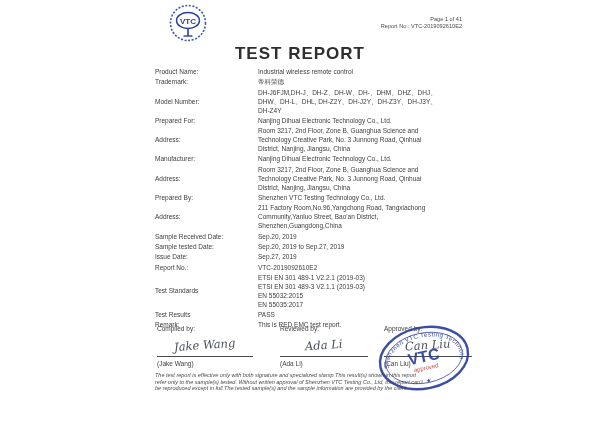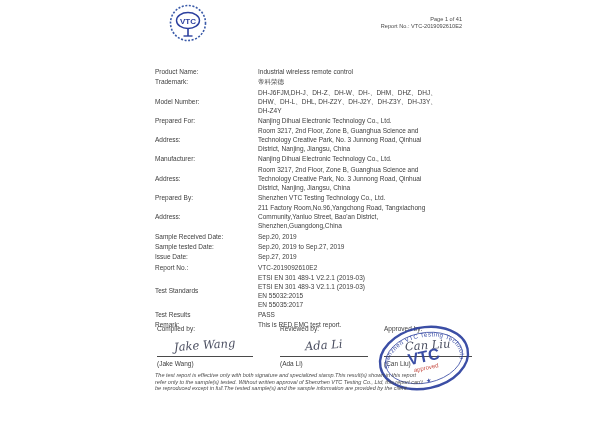--- a/index.html
+++ b/index.html
@@ -69,20 +69,21 @@
       <line x1="19" y1="24.5" x2="19" y2="32" stroke="#2b3f9e" stroke-width="1.6"></line>
       <line x1="14.5" y1="32" x2="23.5" y2="32" stroke="#2b3f9e" stroke-width="1.4"></line>
     </svg>
   </div>
 
   <div class="page-info">
     <div>Page 1 of 41</div>
     <div>Report No.: VTC-2019092610E2</div>
   </div>
 
+  <div class="doc-title">TEST REPORT</div>
 
   <div class="fields">
     <div class="frow">
       <div class="flabel">Product Name:</div>
       <div class="fvalue">Industrial wireless remote control</div>
     </div>
     <div class="frow">
       <div class="flabel">Trademark:</div>
       <div class="fvalue">帝科荣德</div>
     </div>

